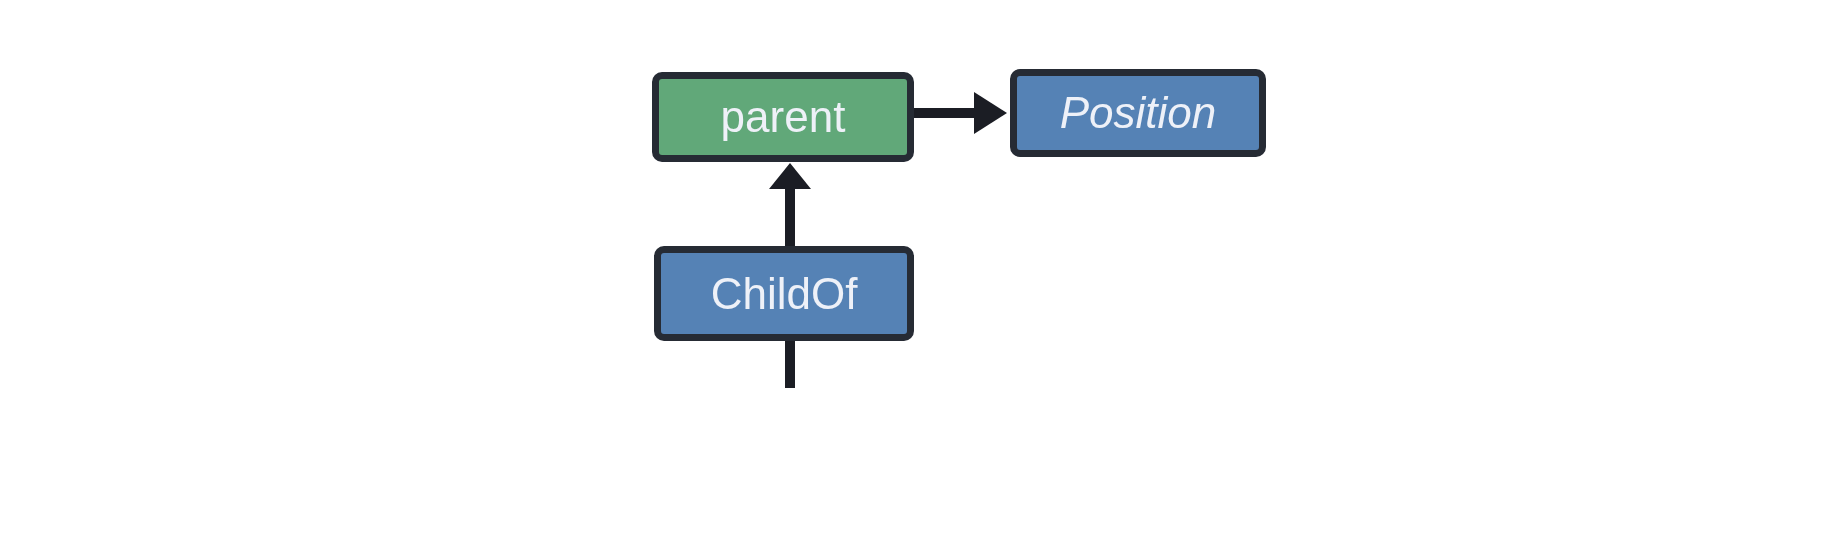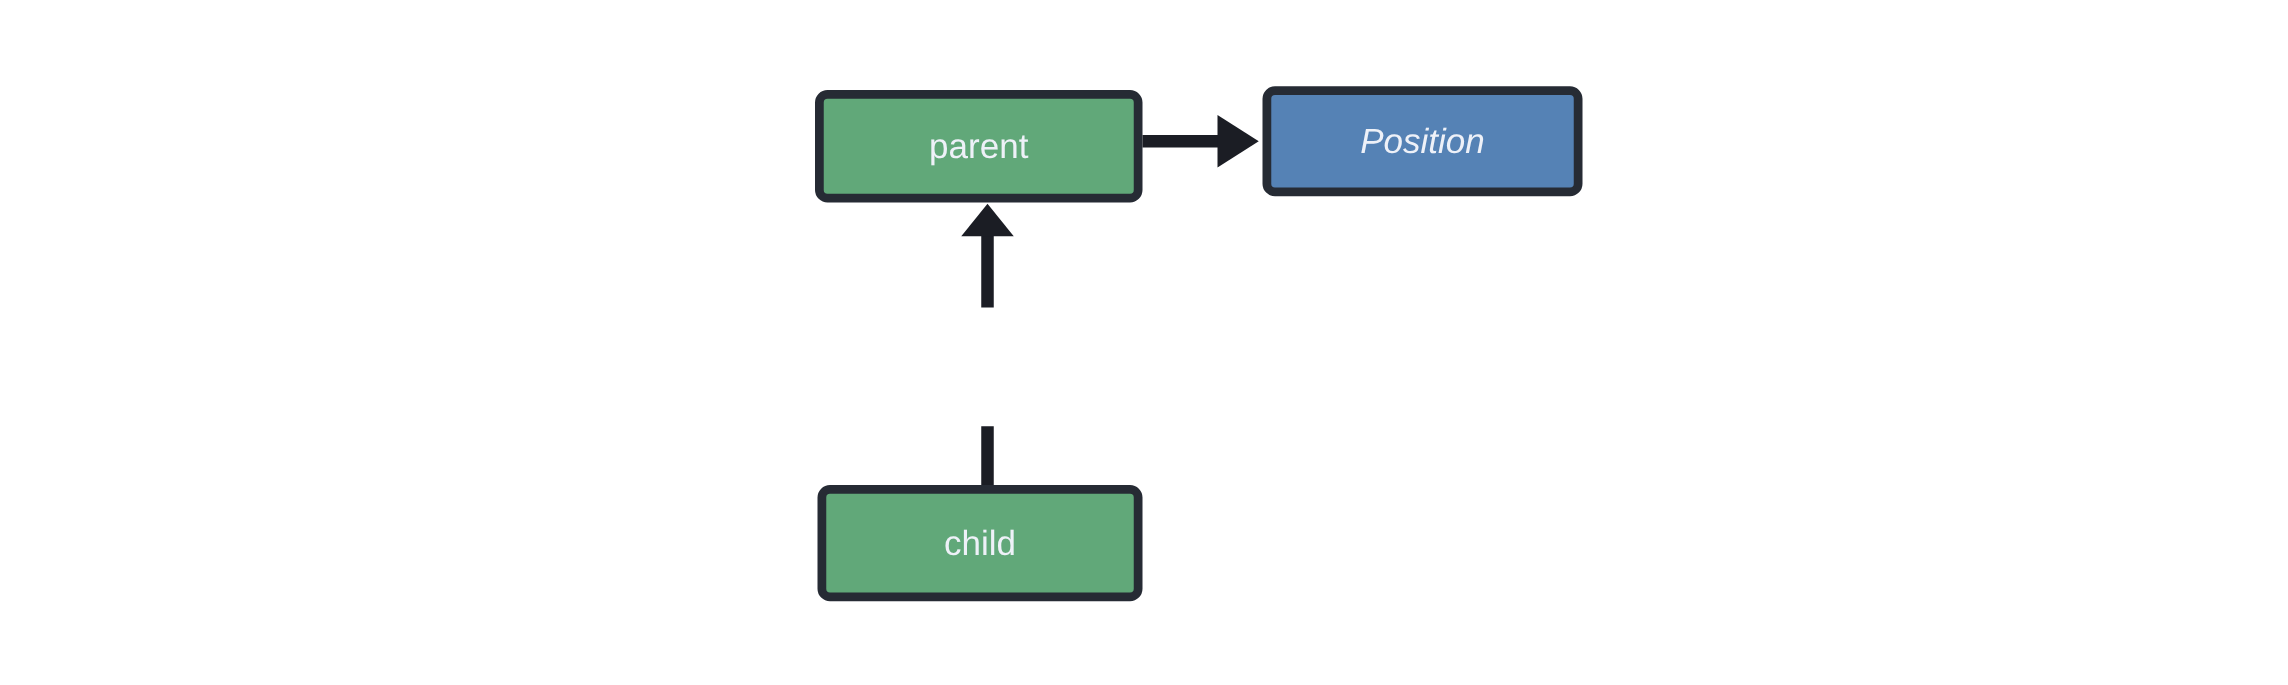--- a/index.html
+++ b/index.html
@@ -21,21 +21,21 @@
     font-family: "Liberation Sans", sans-serif;
   }
   .node {
     position: absolute;
     display: flex;
     align-items: center;
     justify-content: center;
     border: 7px solid var(--node-border);
     border-radius: 10px;
     color: var(--node-text);
-    font-size: 28px;
+    font-size: 44px;
     font-weight: 400;
     line-height: 1;
   }
   .node-parent   { left: 652px;  top: 72px;  width: 262px; height: 90px; }
   .node-position { left: 1010px; top: 69px;  width: 256px; height: 88px; }
   .node-childof  { left: 654px;  top: 246px; width: 260px; height: 95px; }
   .node-child    { left: 654px;  top: 388px; width: 260px; height: 93px; }
 
   .edge-shaft {
     position: absolute;
@@ -69,24 +69,24 @@
 <div class="canvas">
 
   <div class="node node-parent" style="background-color: rgb(97, 168, 121);">
     <span>parent</span>
   </div>
 
   <div class="node node-position" style="background-color: rgb(85, 130, 181); font-style: italic;">
     <span>Position</span>
   </div>
 
+  <div class="node node-childof" style="background-color: rgb(85, 130, 181);">
+    <span>ChildOf</span>
+  </div>
 
-  <div class="node node-child" style="background-color: rgb(97, 168, 121);">
-    <span>child</span>
-  </div>
 
   <div class="edge-shaft shaft-parent-position"></div>
   <div class="head head-right"></div>
 
   <div class="edge-shaft shaft-childof-parent"></div>
   <div class="head head-up"></div>
 
   <div class="edge-shaft shaft-child-childof"></div>
 
 </div>

